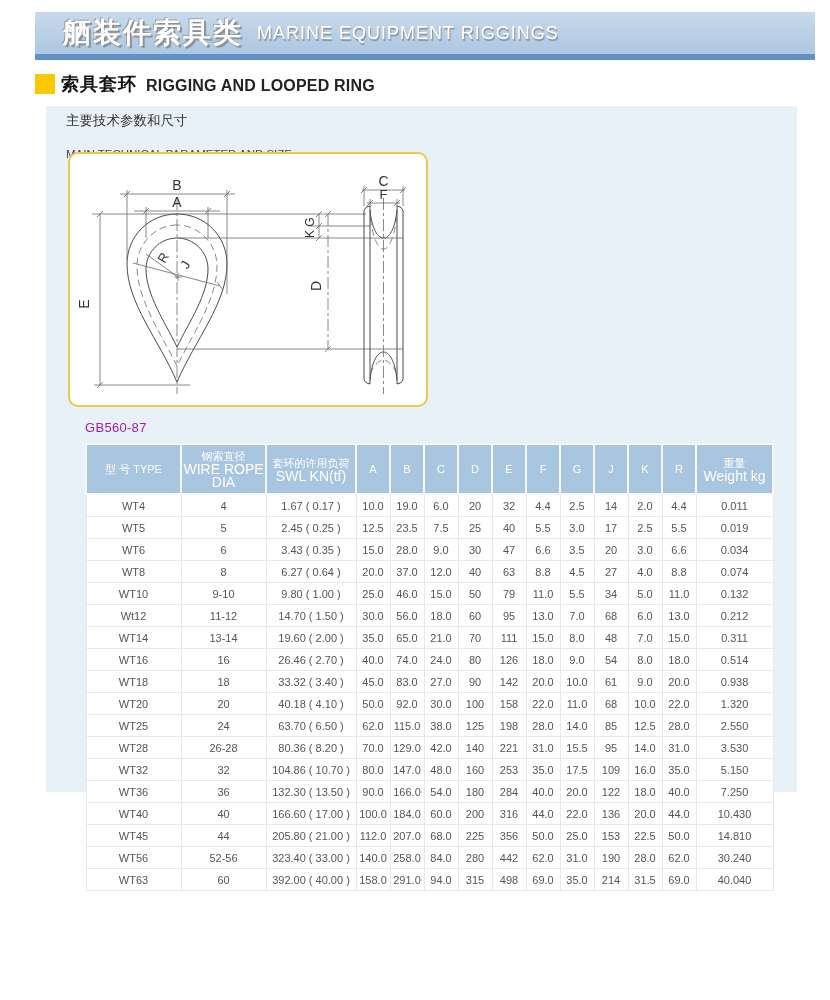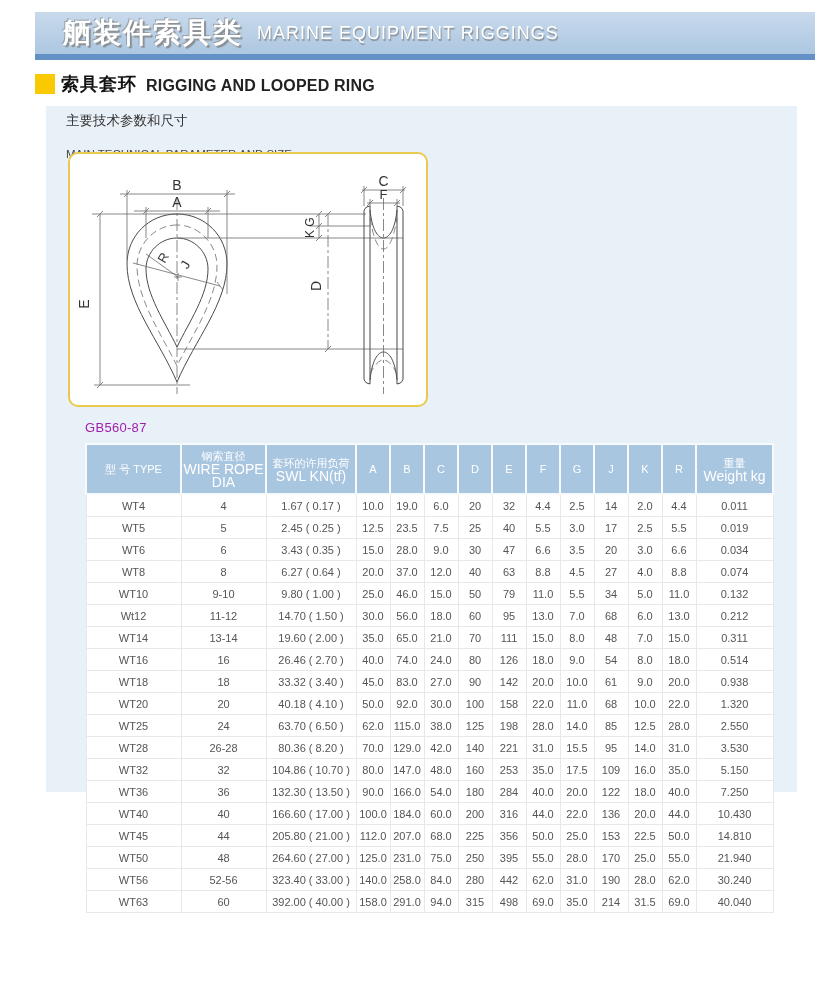--- a/index.html
+++ b/index.html
@@ -478,36 +478,20 @@
           <td>225</td>
           <td>356</td>
           <td>50.0</td>
           <td>25.0</td>
           <td>153</td>
           <td>22.5</td>
           <td>50.0</td>
           <td>14.810</td>
         </tr>
         <tr>
-          <td>WT50</td>
-          <td>48</td>
-          <td>264.60 ( 27.00 )</td>
-          <td>125.0</td>
-          <td>231.0</td>
-          <td>75.0</td>
-          <td>250</td>
-          <td>395</td>
-          <td>55.0</td>
-          <td>28.0</td>
-          <td>170</td>
-          <td>25.0</td>
-          <td>55.0</td>
-          <td>21.940</td>
-        </tr>
-        <tr>
           <td>WT56</td>
           <td>52-56</td>
           <td>323.40 ( 33.00 )</td>
           <td>140.0</td>
           <td>258.0</td>
           <td>84.0</td>
           <td>280</td>
           <td>442</td>
           <td>62.0</td>
           <td>31.0</td>

